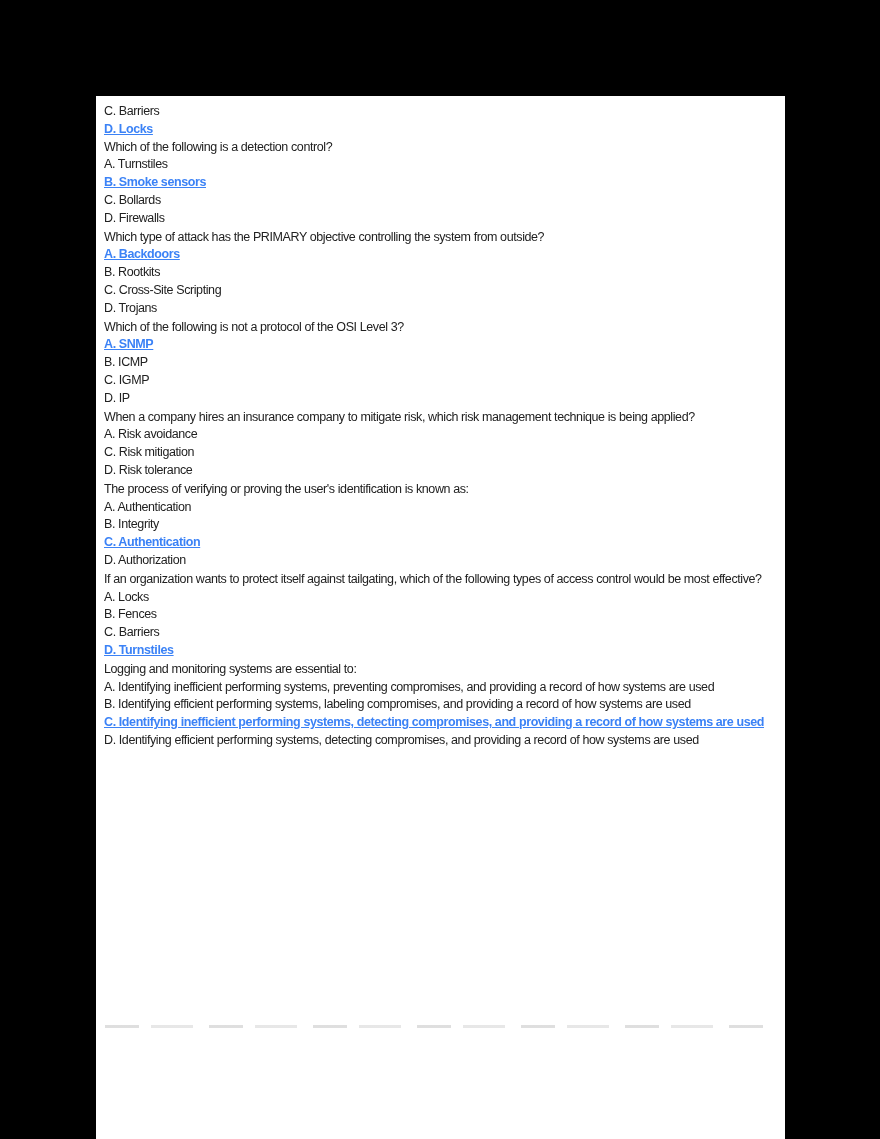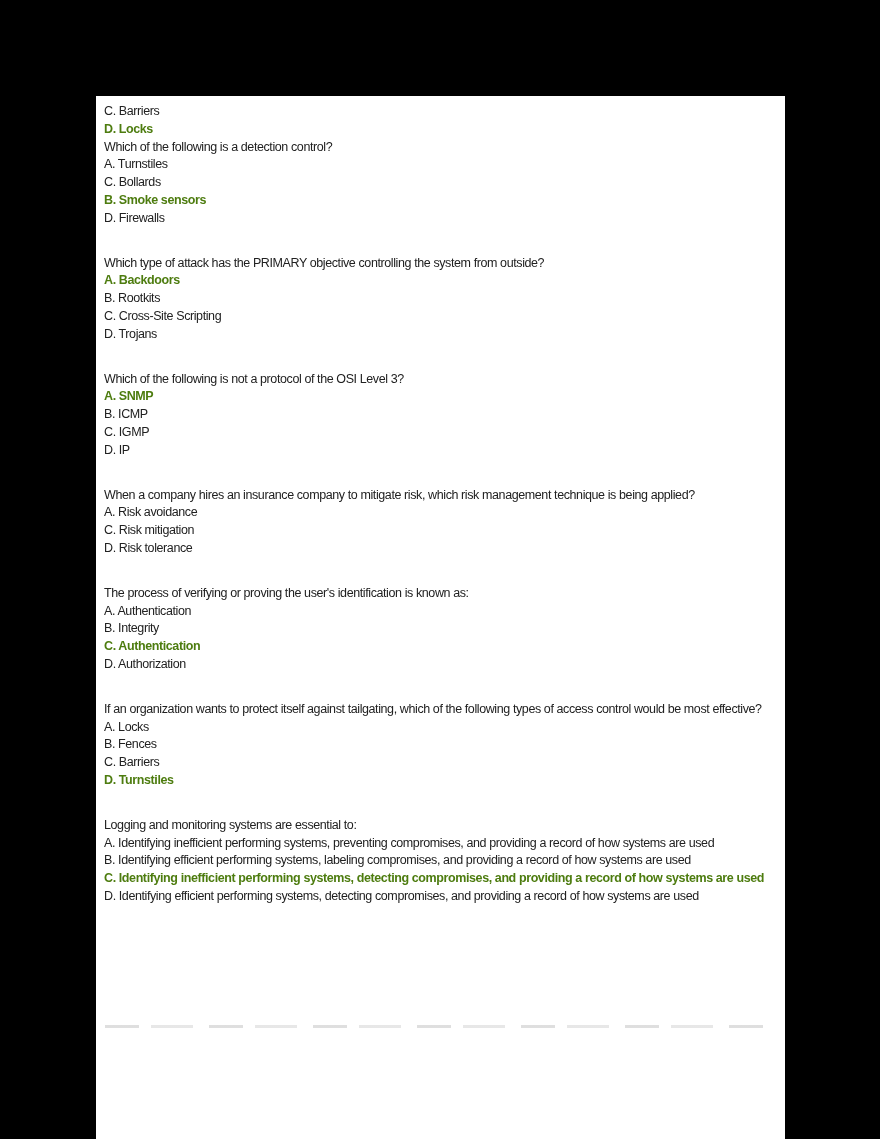--- a/index.html
+++ b/index.html
@@ -29,24 +29,25 @@
     font-size: 12.5px;
     line-height: 17.8px;
     letter-spacing: -0.4px;
     color: #212121;
   }
   .line {
     min-height: 17.8px;
   }
   .bold {
     font-weight: bold;
-    color: #4d7c0f;
+    color: #3b82f6;
+    text-decoration: underline;
   }
   .q-block {
-    margin-top: 27px;
+    margin-top: 1px;
   }
   .q-block.no-gap {
     margin-top: 0;
   }
   
   .artifact-strip {
     position: absolute;
     left: 9px;
     right: 14px;
     top: 929px;
@@ -66,22 +67,22 @@
 
 <div class="paper">
   <div class="doc-text">
       <div class="q-block no-gap">
         <div class="line">C. Barriers</div>
         <div class="line bold">D. Locks</div>
       </div>
       <div class="q-block no-gap">
         <div class="line">Which of the following is a detection control?</div>
         <div class="line">A. Turnstiles</div>
+        <div class="line bold">B. Smoke sensors</div>
         <div class="line">C. Bollards</div>
-        <div class="line bold">B. Smoke sensors</div>
         <div class="line">D. Firewalls</div>
       </div>
       <div class="q-block">
         <div class="line">Which type of attack has the PRIMARY objective controlling the system from outside?</div>
         <div class="line bold">A. Backdoors</div>
         <div class="line">B. Rootkits</div>
         <div class="line">C. Cross-Site Scripting</div>
         <div class="line">D. Trojans</div>
       </div>
       <div class="q-block">

